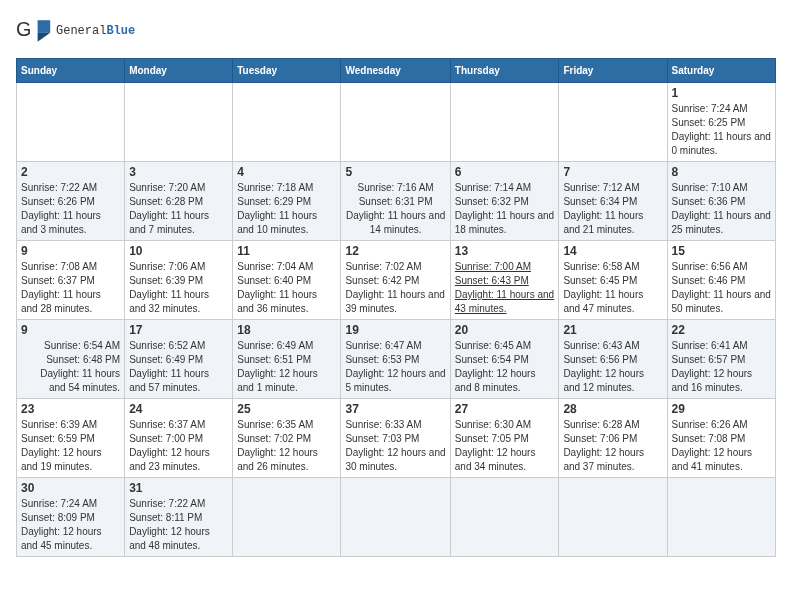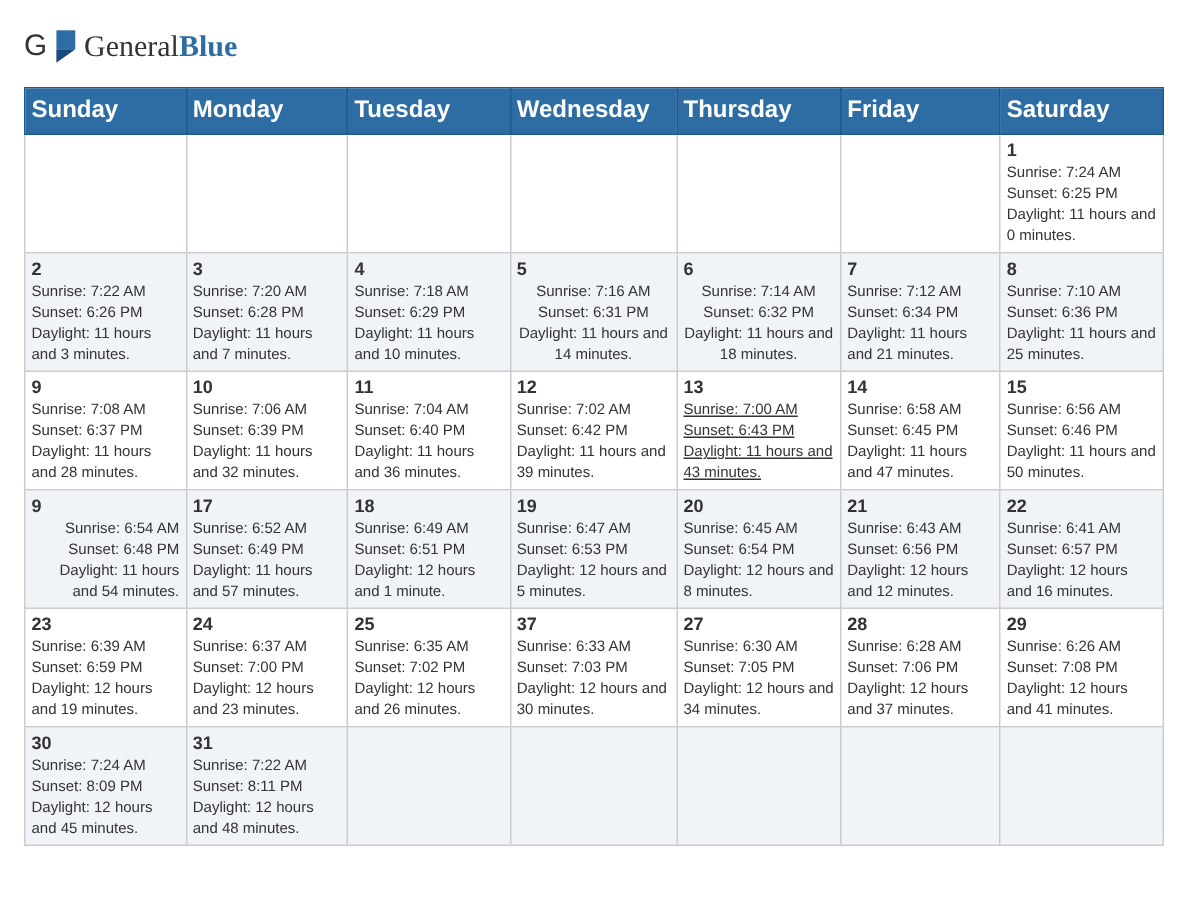--- a/index.html
+++ b/index.html
@@ -38,21 +38,21 @@
       color: #555;
     }
     .calendar {
       width: 100%;
       border-collapse: collapse;
       border: 1px solid #ccc;
     }
     .calendar th {
       background: #2e6da4;
       color: #fff;
-      font-size: 16px;
+      font-size: 10px;
       font-weight: bold;
       padding: 6px 4px;
       text-align: left;
       border: 1px solid #1e5a8a;
     }
     .calendar td {
       vertical-align: top;
       border: 1px solid #ccc;
       padding: 3px 4px;
       width: 113px;
@@ -81,21 +81,21 @@
 <body>
 
 <div class="header">
   <div class="logo">
     <svg class="logo-icon" viewBox="0 0 40 32">
       <text x="0" y="22" font-size="22" font-family="Arial" fill="#333">G</text>
       <polygon points="24,4 38,4 38,18 24,18" fill="#2e6da4"></polygon>
       <polygon points="24,18 38,18 24,28" fill="#1a4a7a"></polygon>
     </svg>
     <div>
-      <div style="font-size:20px; color:#333; font-family:Liberation Serif, serif;">
+      <div style="font-size:12px; color:#333; font-family:Liberation Mono, monospace;">
         <span>General</span><span style="color:#2e6da4; font-weight:bold;">Blue</span>
       </div>
     </div>
   </div>
   <div class="title-block">
     <div class="month-title"></div>
     <div class="subtitle"></div>
   </div>
 </div>
 
@@ -146,21 +146,21 @@
 Daylight: 11 hours and 10 minutes.</div>
         </td>
         <td class="alt-row">
           <span class="day-number">5</span>
           <div class="day-info" style="white-space: pre-line; text-align: center;">Sunrise: 7:16 AM
 Sunset: 6:31 PM
 Daylight: 11 hours and 14 minutes.</div>
         </td>
         <td class="alt-row">
           <span class="day-number">6</span>
-          <div class="day-info" style="white-space: pre-line; text-align: center;">Sunrise: 7:14 AM
+          <div class="day-info" style="white-space: pre-line;">Sunrise: 7:14 AM
 Sunset: 6:32 PM
 Daylight: 11 hours and 18 minutes.</div>
         </td>
         <td class="alt-row">
           <span class="day-number">7</span>
           <div class="day-info" style="white-space: pre-line;">Sunrise: 7:12 AM
 Sunset: 6:34 PM
 Daylight: 11 hours and 21 minutes.</div>
         </td>
         <td class="alt-row">

